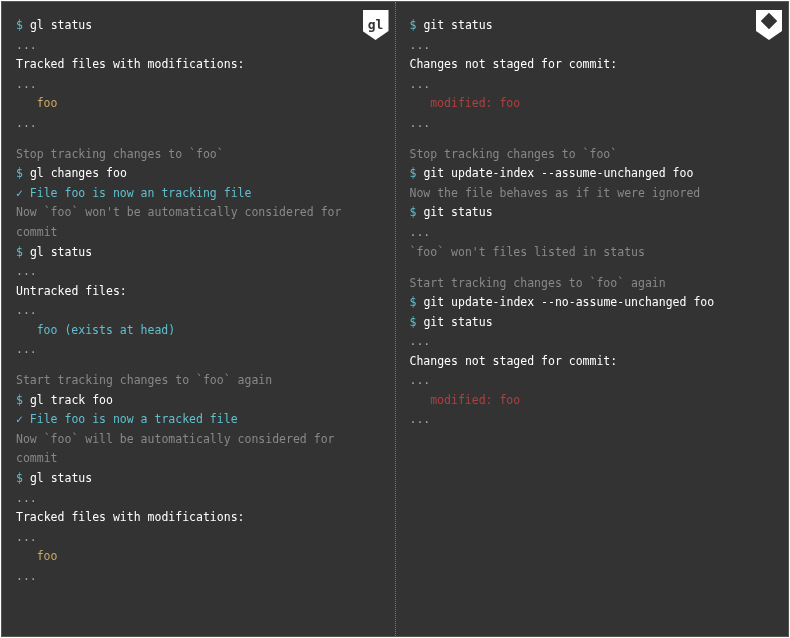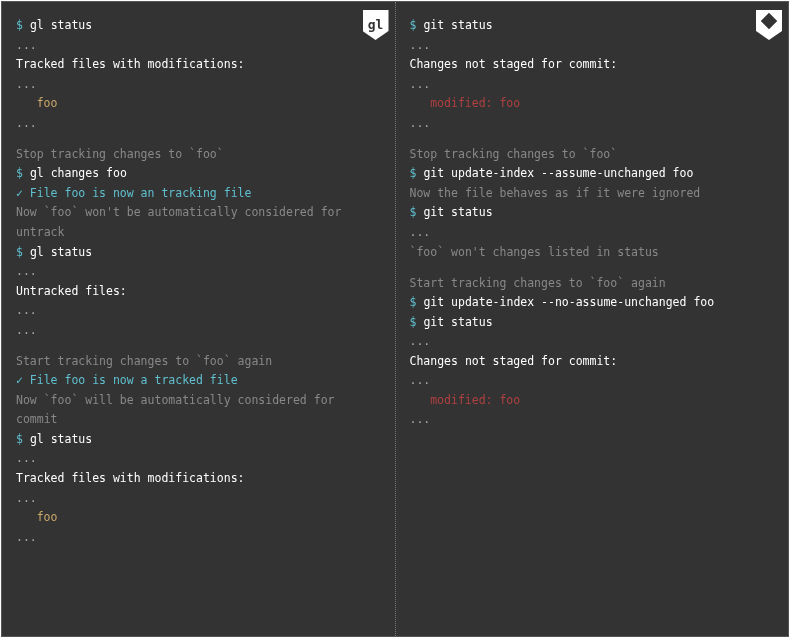--- a/index.html
+++ b/index.html
@@ -73,30 +73,32 @@
     <div class="line bold-white">Tracked files with modifications:</div>
     <div class="line">...</div>
     <div class="line yellow indent">foo</div>
     <div class="line">...</div>
 
     <div class="blank"></div>
 
     <div class="line muted">Stop tracking changes to `foo`</div>
     <div class="line"><span class="prompt">$</span> <span class="cmd">gl changes foo</span></div>
     <div class="line cyan">✓ File foo is now an tracking file</div>
-    <div class="line muted">Now `foo` won't be automatically considered for untrack</div>
+    <div class="line muted">Now `foo` won't be automatically considered for commit</div>
     <div class="line"><span class="prompt">$</span> <span class="cmd">gl status</span></div>
     <div class="line">...</div>
     <div class="line bold-white">Untracked files:</div>
     <div class="line">...</div>
+    <div class="line cyan indent">foo (exists at head)</div>
     <div class="line">...</div>
 
     <div class="blank"></div>
 
     <div class="line muted">Start tracking changes to `foo` again</div>
+    <div class="line"><span class="prompt">$</span> <span class="cmd">gl track foo</span></div>
     <div class="line cyan">✓ File foo is now a tracked file</div>
     <div class="line muted">Now `foo` will be automatically considered for commit</div>
     <div class="line"><span class="prompt">$</span> <span class="cmd">gl status</span></div>
     <div class="line">...</div>
     <div class="line bold-white">Tracked files with modifications:</div>
     <div class="line">...</div>
     <div class="line yellow indent">foo</div>
     <div class="line">...</div>
   </div>
 
@@ -116,21 +118,21 @@
     <div class="line red indent">modified: foo</div>
     <div class="line">...</div>
 
     <div class="blank"></div>
 
     <div class="line muted">Stop tracking changes to `foo`</div>
     <div class="line"><span class="prompt">$</span> <span class="cmd">git update-index --assume-unchanged foo</span></div>
     <div class="line muted">Now the file behaves as if it were ignored</div>
     <div class="line"><span class="prompt">$</span> <span class="cmd">git status</span></div>
     <div class="line">...</div>
-    <div class="line muted">`foo` won't changes listed in status</div>
+    <div class="line muted">`foo` won't files listed in status</div>
 
     <div class="blank"></div>
 
     <div class="line muted">Start tracking changes to `foo` again</div>
     <div class="line"><span class="prompt">$</span> <span class="cmd">git update-index --no-assume-unchanged foo</span></div>
     <div class="line"><span class="prompt">$</span> <span class="cmd">git status</span></div>
     <div class="line">...</div>
     <div class="line bold-white">Changes not staged for commit:</div>
     <div class="line">...</div>
     <div class="line red indent">modified: foo</div>

